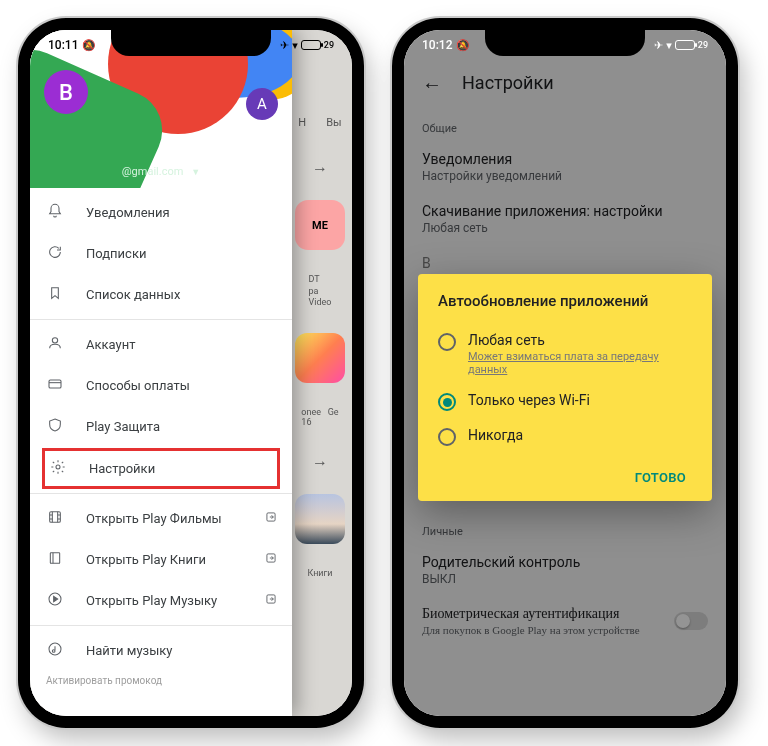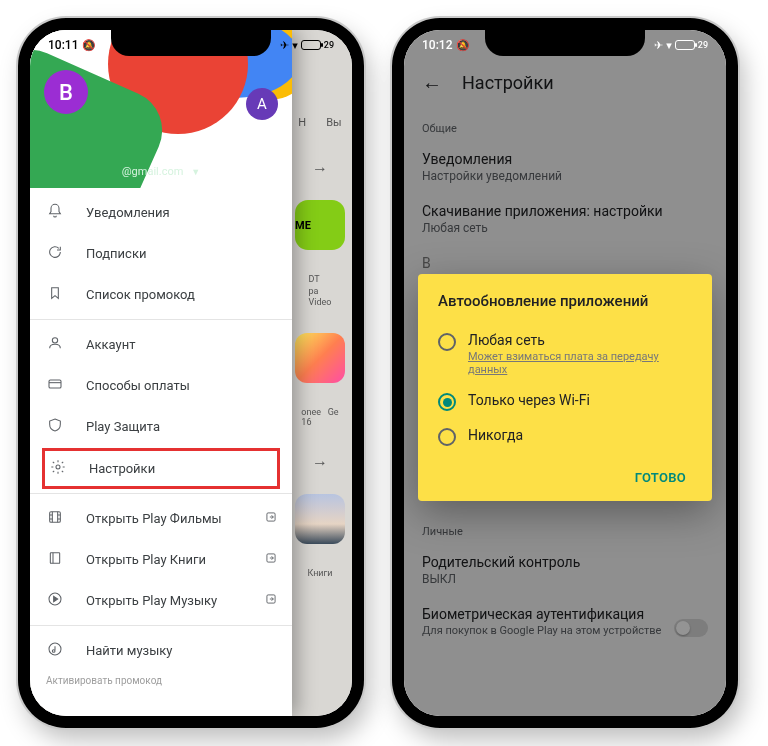--- a/index.html
+++ b/index.html
@@ -57,21 +57,21 @@
     background: #d9d7d3;
   }
   .bg-right {
     position: absolute; top: 30px; right: 0; width: 64px; bottom: 0;
     display: flex; flex-direction: column; align-items: center;
     gap: 24px; padding-top: 52px;
     color: #777; font-size: 10px;
   }
   .bg-tabs { font-size: 11px; color:#555; padding: 4px; }
   .bg-app-tile { width: 50px; height: 50px; border-radius: 12px; }
-  .tile-yellow { background: #84cc16; display:flex; align-items:center; font-size:11px; font-weight:700; color:#000;border-radius:13px;}
+  .tile-yellow { background: #fca5a5; display:flex; align-items:center; justify-content:center; font-size:11px; font-weight:700; color:#000;border-radius:13px;}
   .tile-pink { background: linear-gradient(135deg,#ffec5c,#ff7f50,#ff4da6); }
   .tile-illust { background: linear-gradient(180deg,#b8c4e0 0%, #e6d4c4 60%, #3a4a5a 100%); }
   .arr { color:#555; font-size:16px; }
 
   .drawer {
     position: absolute; top: 0; left: 0; bottom: 0;
     width: 262px;
     background: #fff;
     box-shadow: 6px 0 18px rgba(0,0,0,.3);
     overflow: hidden;
@@ -140,21 +140,21 @@
     display:flex; align-items:center; gap:20px;
     padding: 40px 18px 14px 18px;
     font-size: 18px; color:#202124;
   }
   .settings-header .back { font-size: 20px; cursor:pointer; }
   .sec-title { font-size: 11px; color:#5f6368; padding: 14px 18px 6px; }
   .sec-row { padding: 10px 18px; }
   .sec-row .t { font-size: 14px; color:#202124; }
   .sec-row .s { font-size: 12px; color:#5f6368; margin-top:2px; }
   .sec-row.trunc .t, .sec-row.trunc .s { color:#7a7a7a; }
-  .toggle-row { display:flex; align-items:flex-end; justify-content:space-between; padding: 10px 18px; }
+  .toggle-row { display:flex; align-items:center; justify-content:space-between; padding: 10px 18px; font-family: Liberation Serif, serif; }
   .toggle-row .txt { flex:1; }
   .toggle { width:34px; height:18px; background:#d7d7d7; border-radius:10px; position:relative; }
   .toggle::after { content:''; position:absolute; width:14px; height:14px; background:#fff; border-radius:50%; top:2px; left:2px; box-shadow:0 1px 2px rgba(0,0,0,.3);}
 
   .dim-overlay {
     position:absolute; inset:0;
     background: rgba(0,0,0,.42);
     z-index: 30;
   }
   .dialog {
@@ -262,21 +262,21 @@
         <div class="menu-item">
           <span class="mi-icon"><svg class="ico" viewBox="0 0 24 24">
                 <path d="M20 12a8 8 0 11-2.3-5.6M20 4v5h-5"></path>
               </svg></span>
           <span class="mi-label">Подписки</span>
         </div>
         <div class="menu-item">
           <span class="mi-icon"><svg class="ico" viewBox="0 0 24 24">
                 <path d="M7 4h10v16l-5-4-5 4V4z"></path>
               </svg></span>
-          <span class="mi-label">Список промокод</span>
+          <span class="mi-label">Список данных</span>
         </div>
         <div class="menu-sep"></div>
 
         <div class="menu-item">
           <span class="mi-icon"><svg class="ico" viewBox="0 0 24 24">
                 <circle cx="12" cy="8" r="4"></circle>
                 <path d="M4 20c0-4 4-6 8-6s8 2 8 6"></path>
               </svg></span>
           <span class="mi-label">Аккаунт</span>
         </div>

